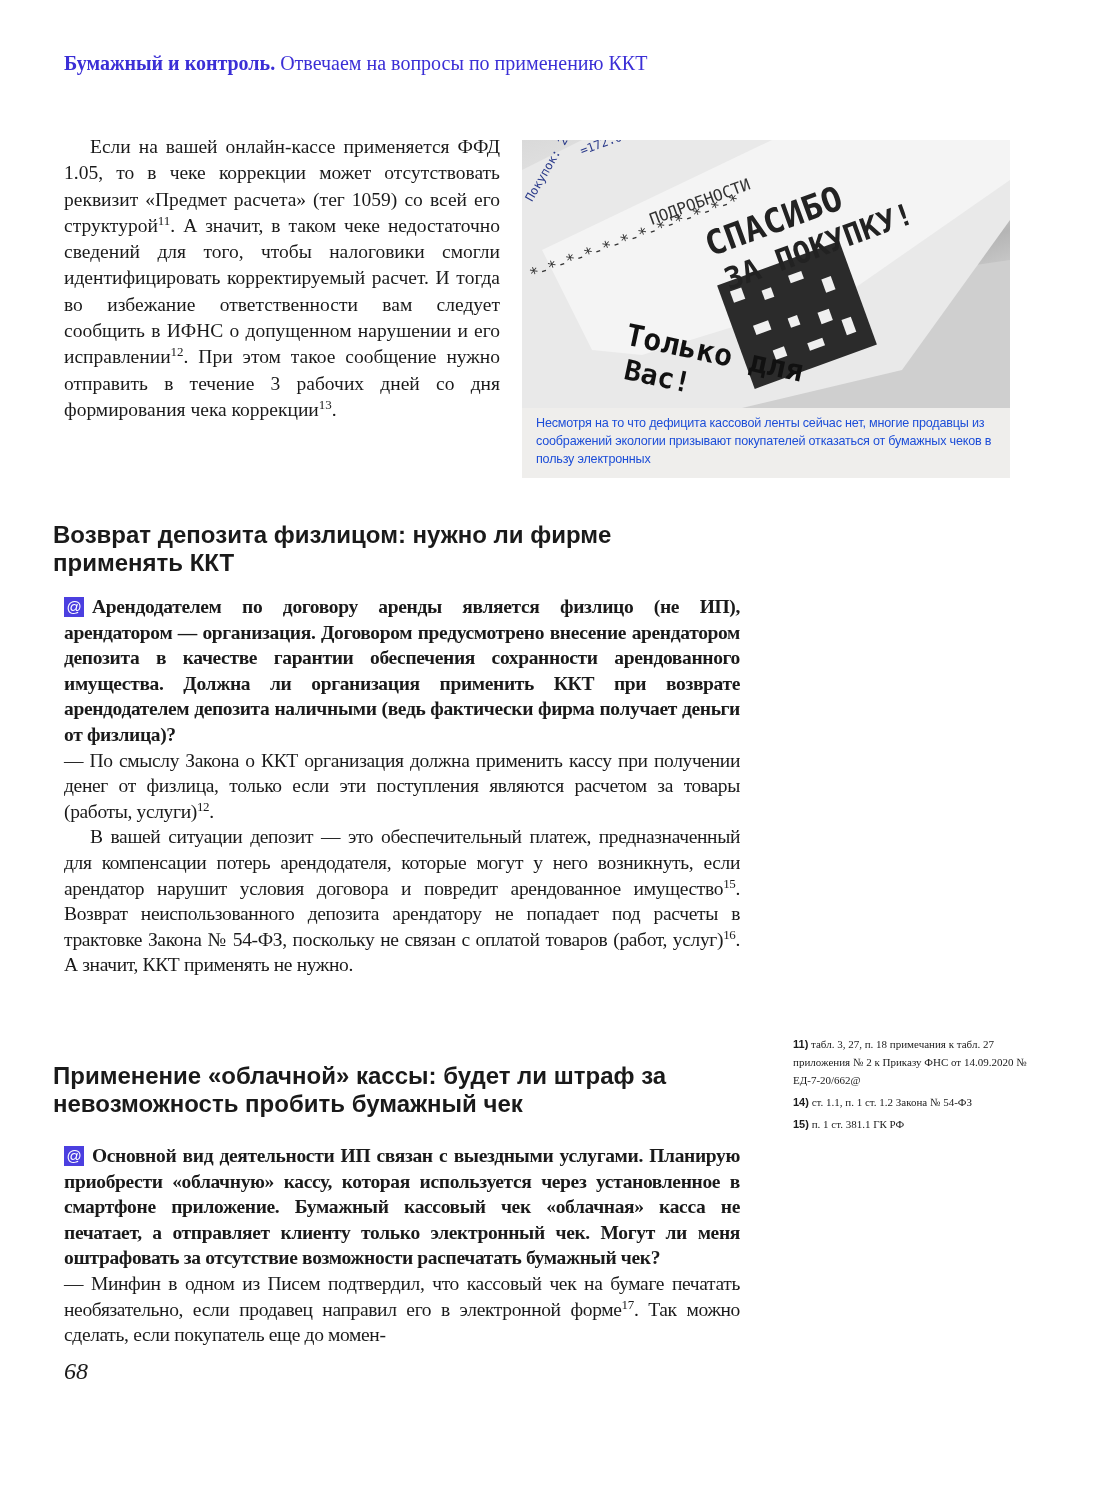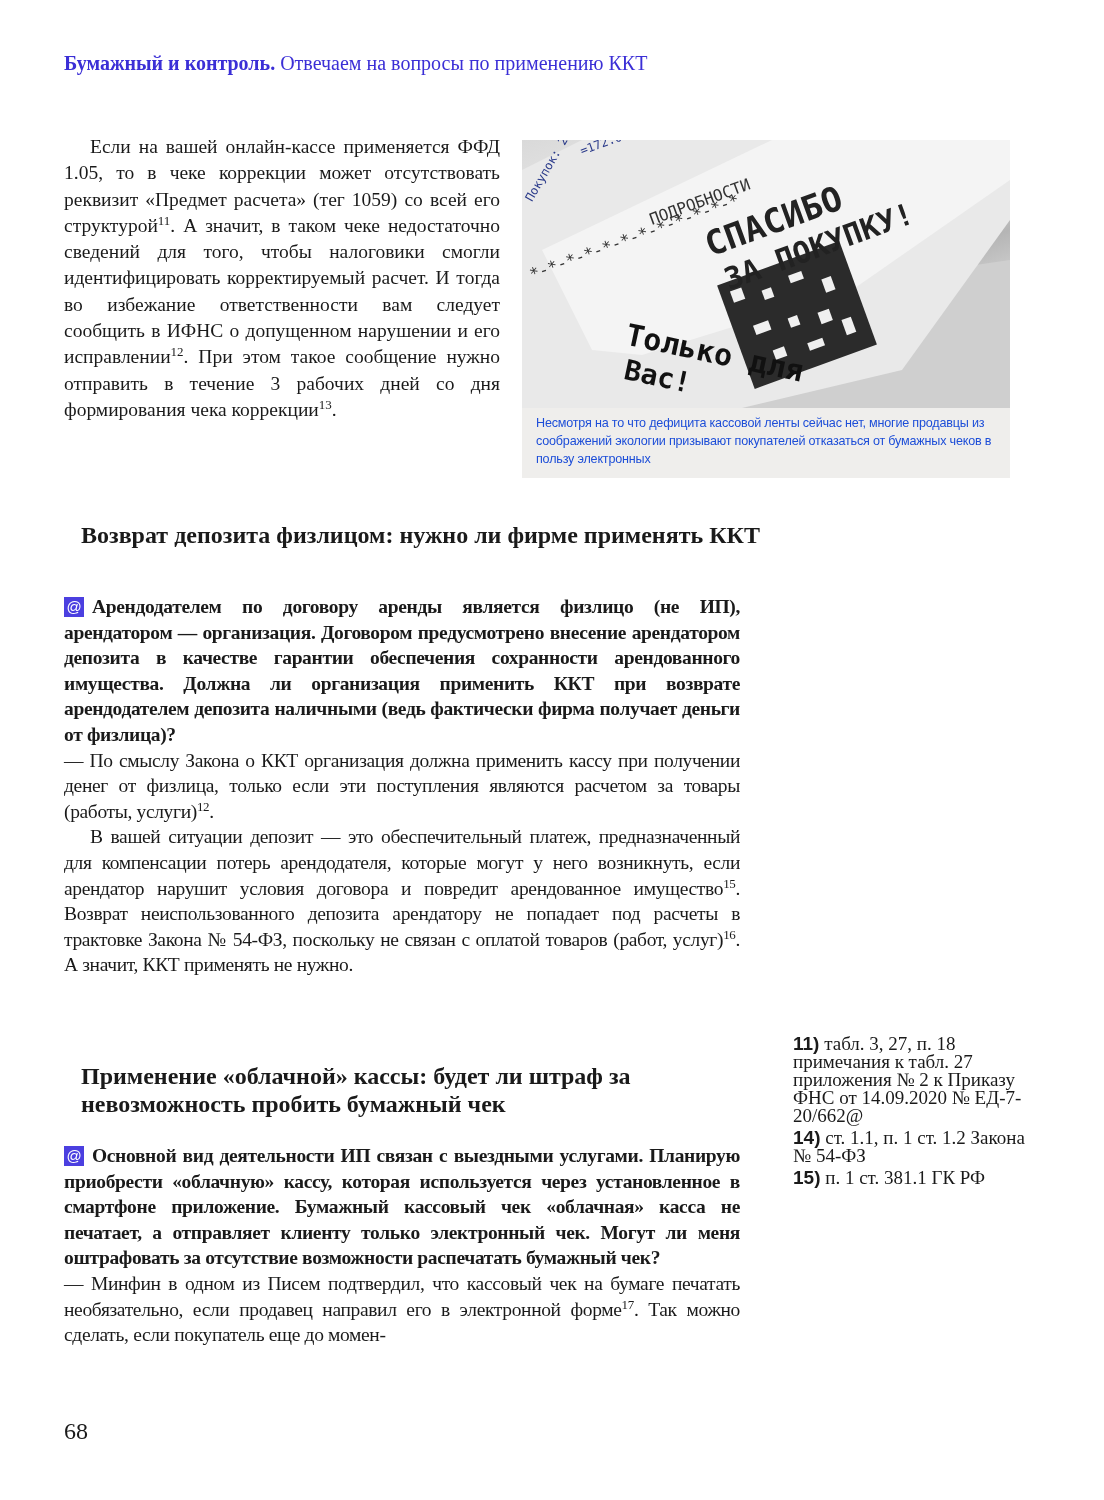--- a/index.html
+++ b/index.html
@@ -8,30 +8,30 @@
   .running-head { position: absolute; left: 64px; top: 52px; font-size: 20px; color: #3b2fd6; white-space: nowrap; }
   .running-head b { font-weight: bold; }
   .intro { position: absolute; left: 64px; top: 134px; width: 436px; font-size: 19.5px; line-height: 26.3px; text-align: justify; }
   .intro p { margin: 0; text-indent: 26px; }
   sup { font-size: 13px; line-height: 0; vertical-align: 7px; }
   .figure { position: absolute; left: 522px; top: 140px; width: 488px; height: 338px; background: #efeeec; }
   .photo { width: 488px; height: 268px; position: relative; overflow: hidden;
            background: linear-gradient(160deg, #d9d9d9 0%, #f3f3f3 35%, #b5b5b5 60%, #e6e6e6 80%, #9c9c9c 100%); }
   .photo svg { position: absolute; left: 0; top: 0; }
   .caption { padding: 6px 14px 0 14px; font-family: "Liberation Sans", "DejaVu Sans", sans-serif; font-size: 12.6px; line-height: 18px; color: #1d4ed8; letter-spacing: -0.2px; }
-  .h2 { position: absolute; left: 81px; width: 690px; font-family: Liberation Serif, serif; font-weight: bold; font-size: 24px; line-height: 28px; color: #1a1a1a; }
+  .h2 { position: absolute; left: 53px; width: 690px; font-family: Liberation Sans, sans-serif; font-weight: bold; font-size: 24px; line-height: 28px; color: #1a1a1a; }
   .qa { position: absolute; left: 64px; width: 676px; font-size: 19.5px; line-height: 25.6px; text-align: justify; letter-spacing: -0.35px; }
   .qa p { margin: 0; }
   .qa .q { font-weight: bold; }
   .qa .ind { text-indent: 26px; }
   .at-icon { display: inline-block; width: 20px; height: 20px; background: #4b3fe0; color: #fff; font-family: "Liberation Sans", sans-serif; font-size: 15px; line-height: 19px; text-align: center; vertical-align: 1px; margin-right: 8px; font-weight: normal; }
-  .notes { position: absolute; left: 793px; top: 1035px; width: 250px; font-size: 19px; line-height: 18px; color: #1a1a1a; }
+  .notes { position: absolute; left: 793px; top: 1035px; width: 250px; font-size: 11px; line-height: 18px; color: #1a1a1a; }
   .note { margin-bottom: 4px; }
   .note b { font-family: "Liberation Sans", sans-serif; font-weight: bold; }
-  .page-num { position: absolute; left: 64px; top: 1418px; font-size: 24px; color: #1a1a1a; }
+  .page-num { position: absolute; left: 64px; top: 1358px; font-size: 24px; color: #1a1a1a; font-style: italic; }
 </style>
 </head>
 <body>
 
 <div class="running-head">
   <b>Бумажный и контроль.</b>
   <span>Отвечаем на вопросы по применению ККТ</span>
 </div>
 
 <div class="intro">

